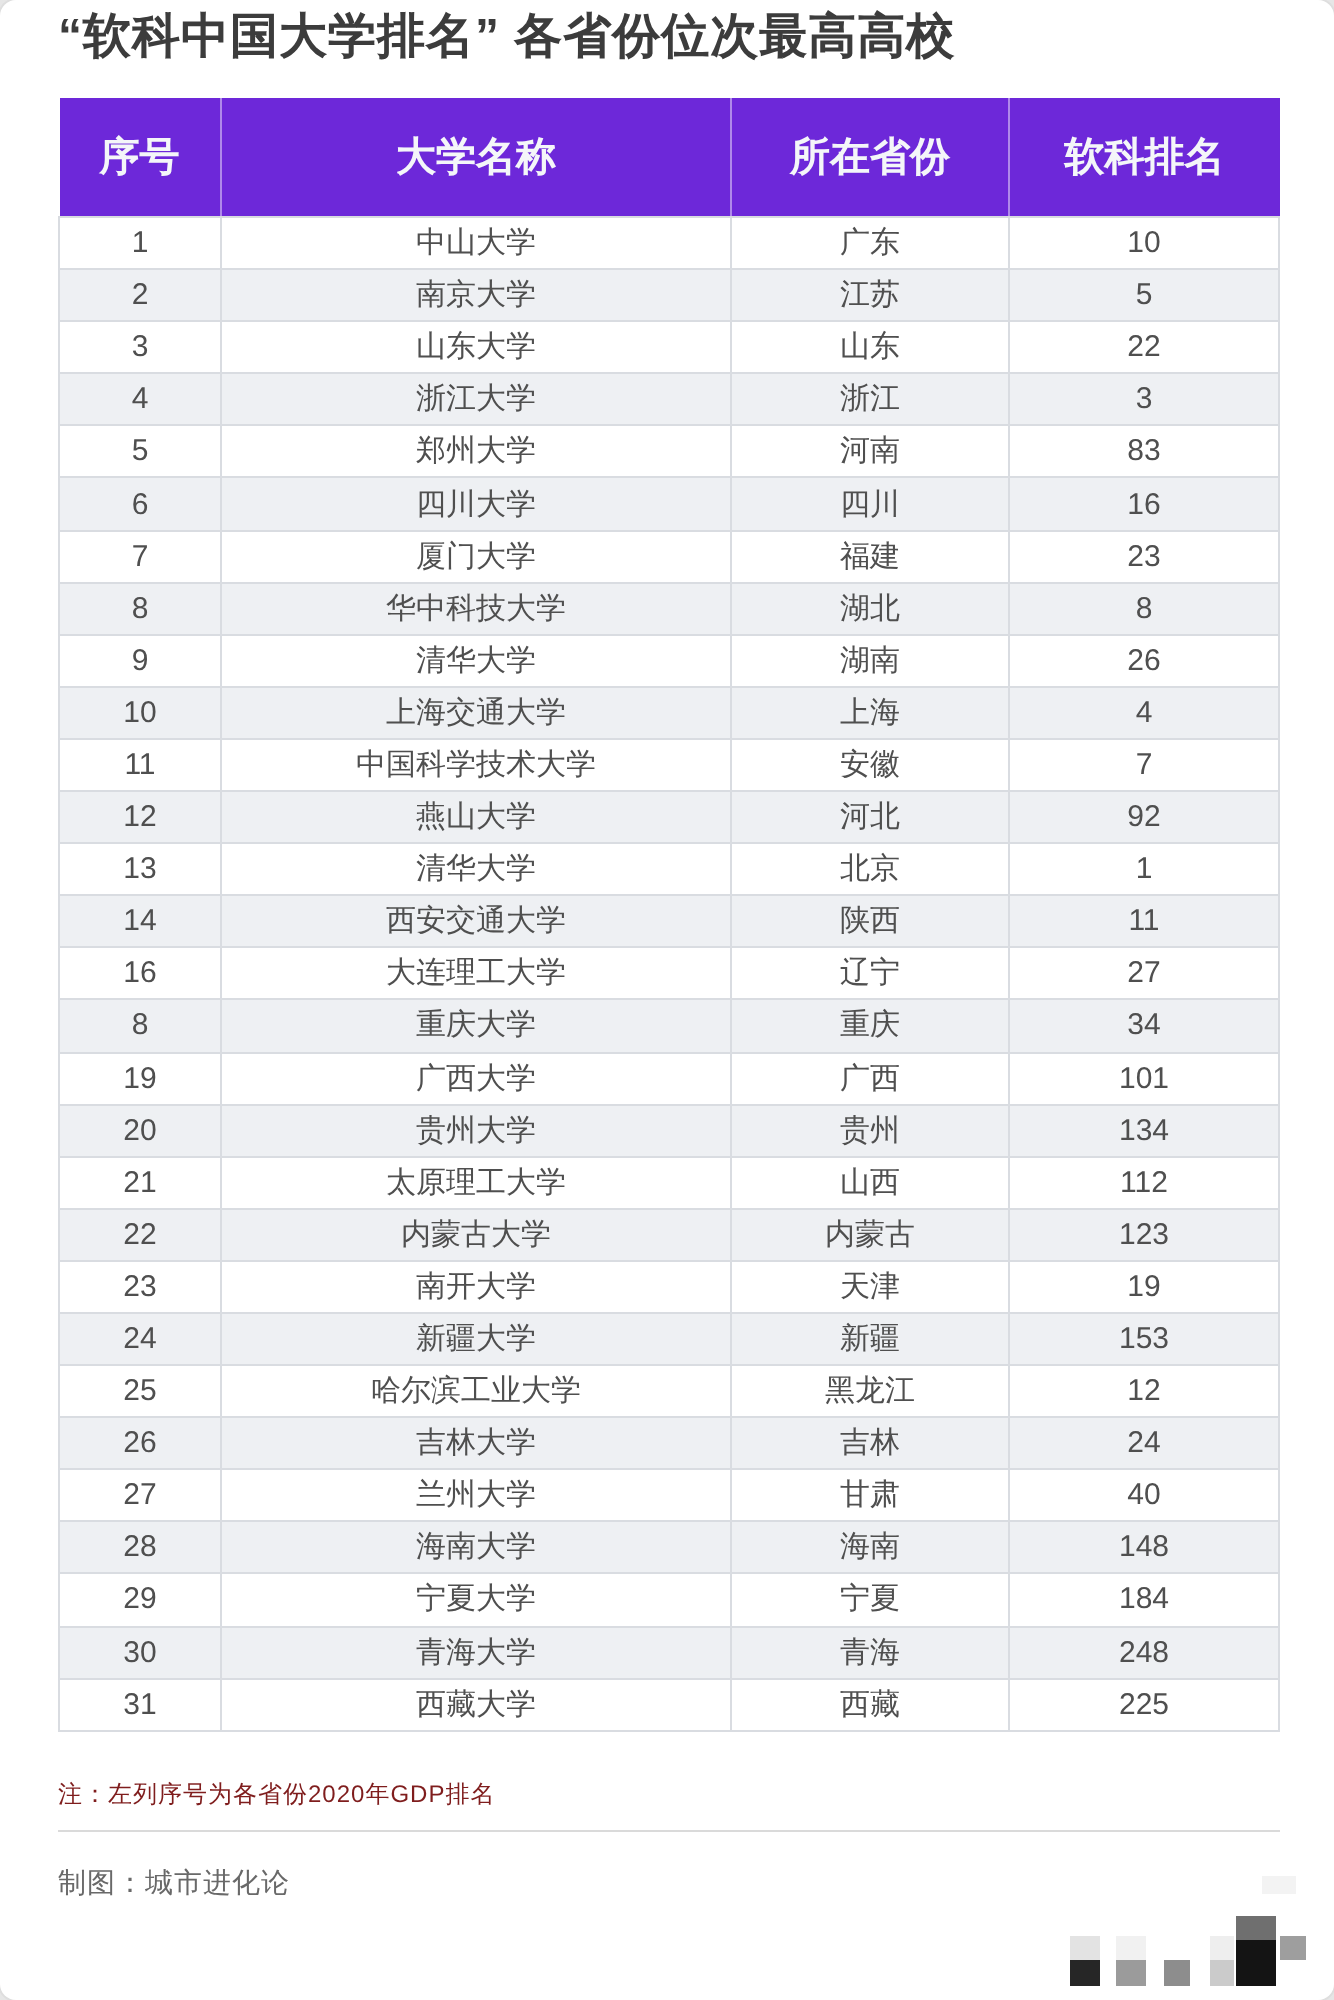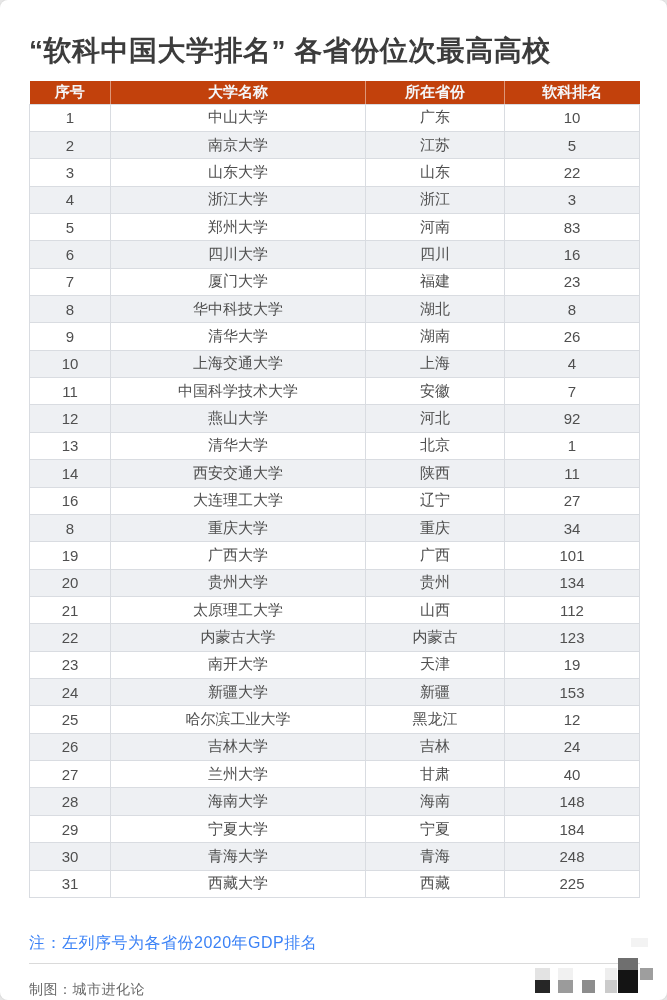--- a/index.html
+++ b/index.html
@@ -10,60 +10,60 @@
     position:relative;overflow:hidden;
   }
   .card{
     position:absolute;inset:0;
     background:#ffffff;
     border-radius:8px;
     box-shadow:0 0 0 1px rgba(0,0,0,0.03);
   }
   .title{
     margin:0;
-    padding:36px 28px 0 29px;
-    font-size:28px;
+    padding:4px 28px 0 29px;
+    font-size:24px;
     line-height:30px;
     font-weight:bold;
     color:#3c3c3c;
     letter-spacing:0.5px;
     white-space:nowrap;
   }
   table.rank{
     margin:15px 0 0 29px;
     width:610px;
     height:817px;
     border-collapse:collapse;
     table-layout:fixed;
   }
   table.rank thead tr{height:23px;}
   table.rank th{
-    background:#c2410c;
+    background:#6d28d9;
     color:#f4f6f9;
-    font-size:15px;
+    font-size:20px;
     font-weight:bold;
     text-align:center;
     border-right:1px solid rgba(255,255,255,0.45);
     border-bottom:1px solid #d8dbe0;
-    padding:0;
+    padding:16px;
   }
   table.rank th:last-child{border-right:none;}
   table.rank td{
     font-size:15px;
     color:#4f4f4f;
     text-align:center;
     border:1px solid #d9dce1;
     padding:0;
   }
   table.rank tbody tr:nth-child(even) td{background:#eef0f3;}
   table.rank tbody tr:nth-child(odd) td{background:#ffffff;}
   .footnote{
-    margin:35px 0 0 29px;
-    font-size:16px;
-    color:#3b82f6;
+    margin:23px 0 0 29px;
+    font-size:12px;
+    color:#7f1d1d;
     letter-spacing:0.5px;
   }
   .divider{
     border:none;
     border-top:1px solid #dadada;
     margin:9px 27px 0 29px;
   }
   .credit{
     margin:17px 16px 0 29px;
     font-size:14px;

